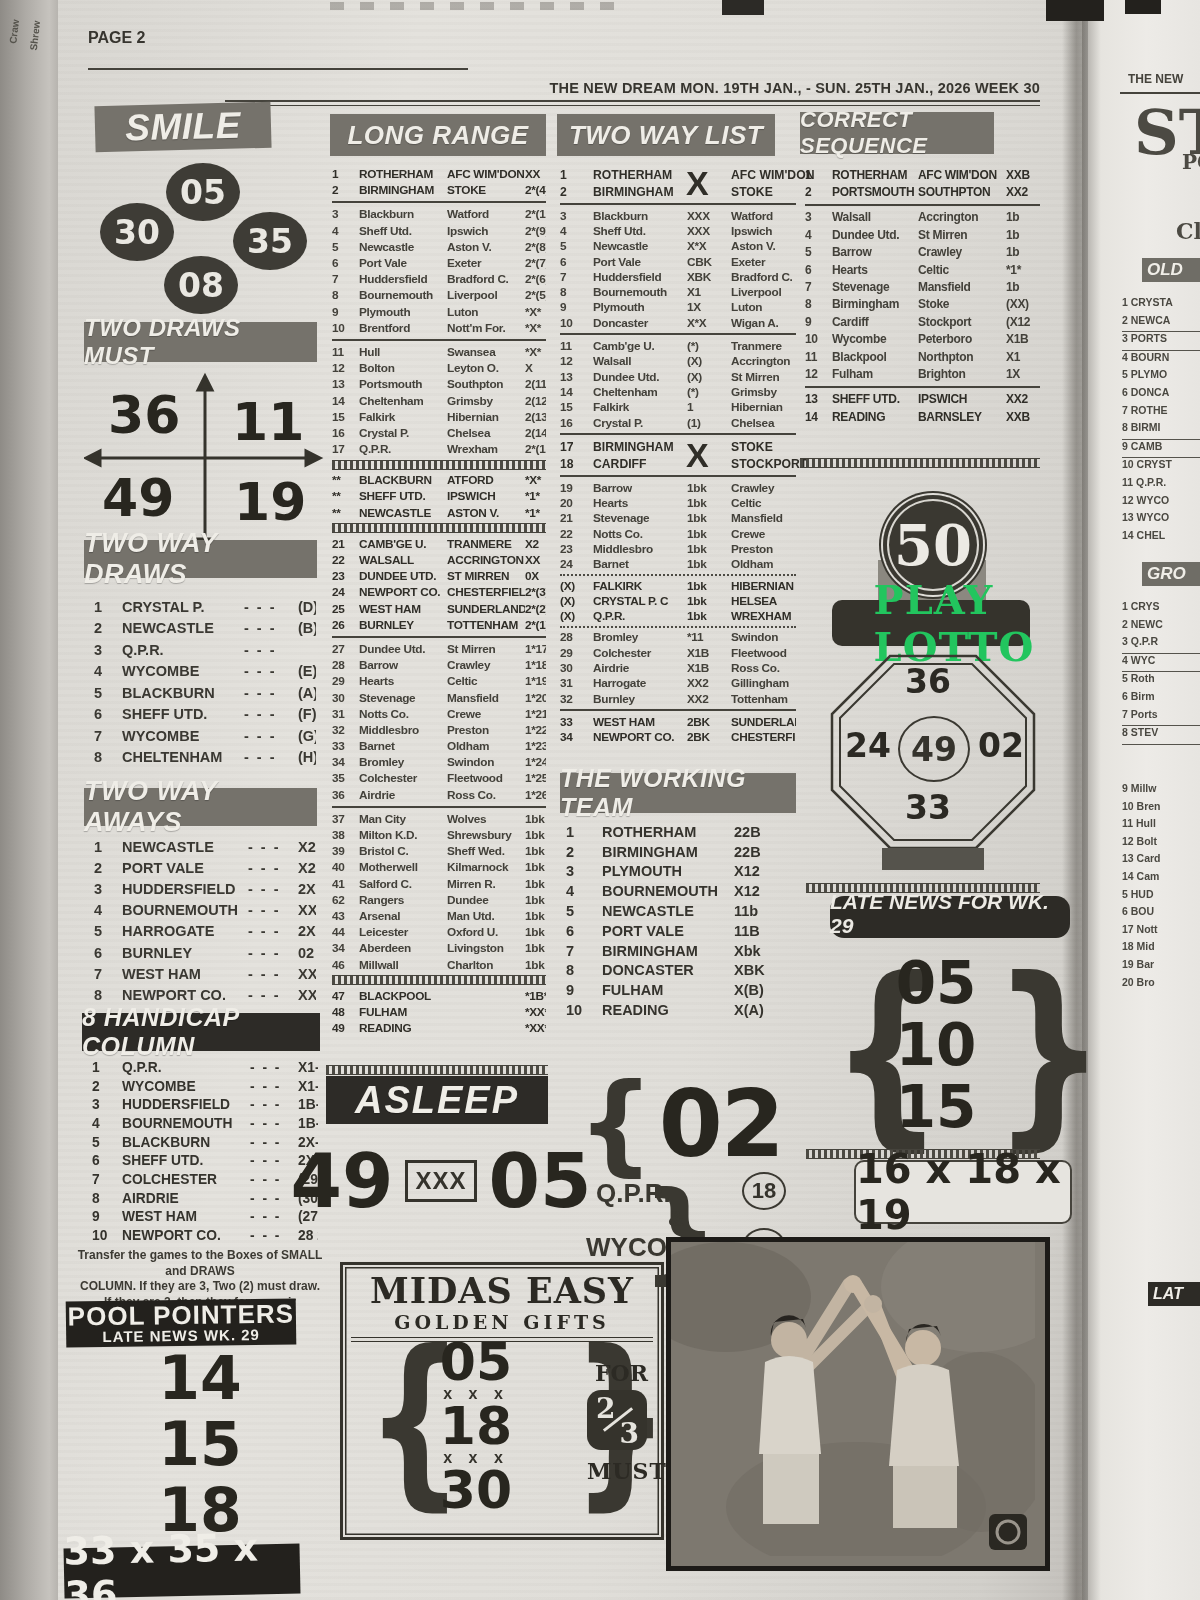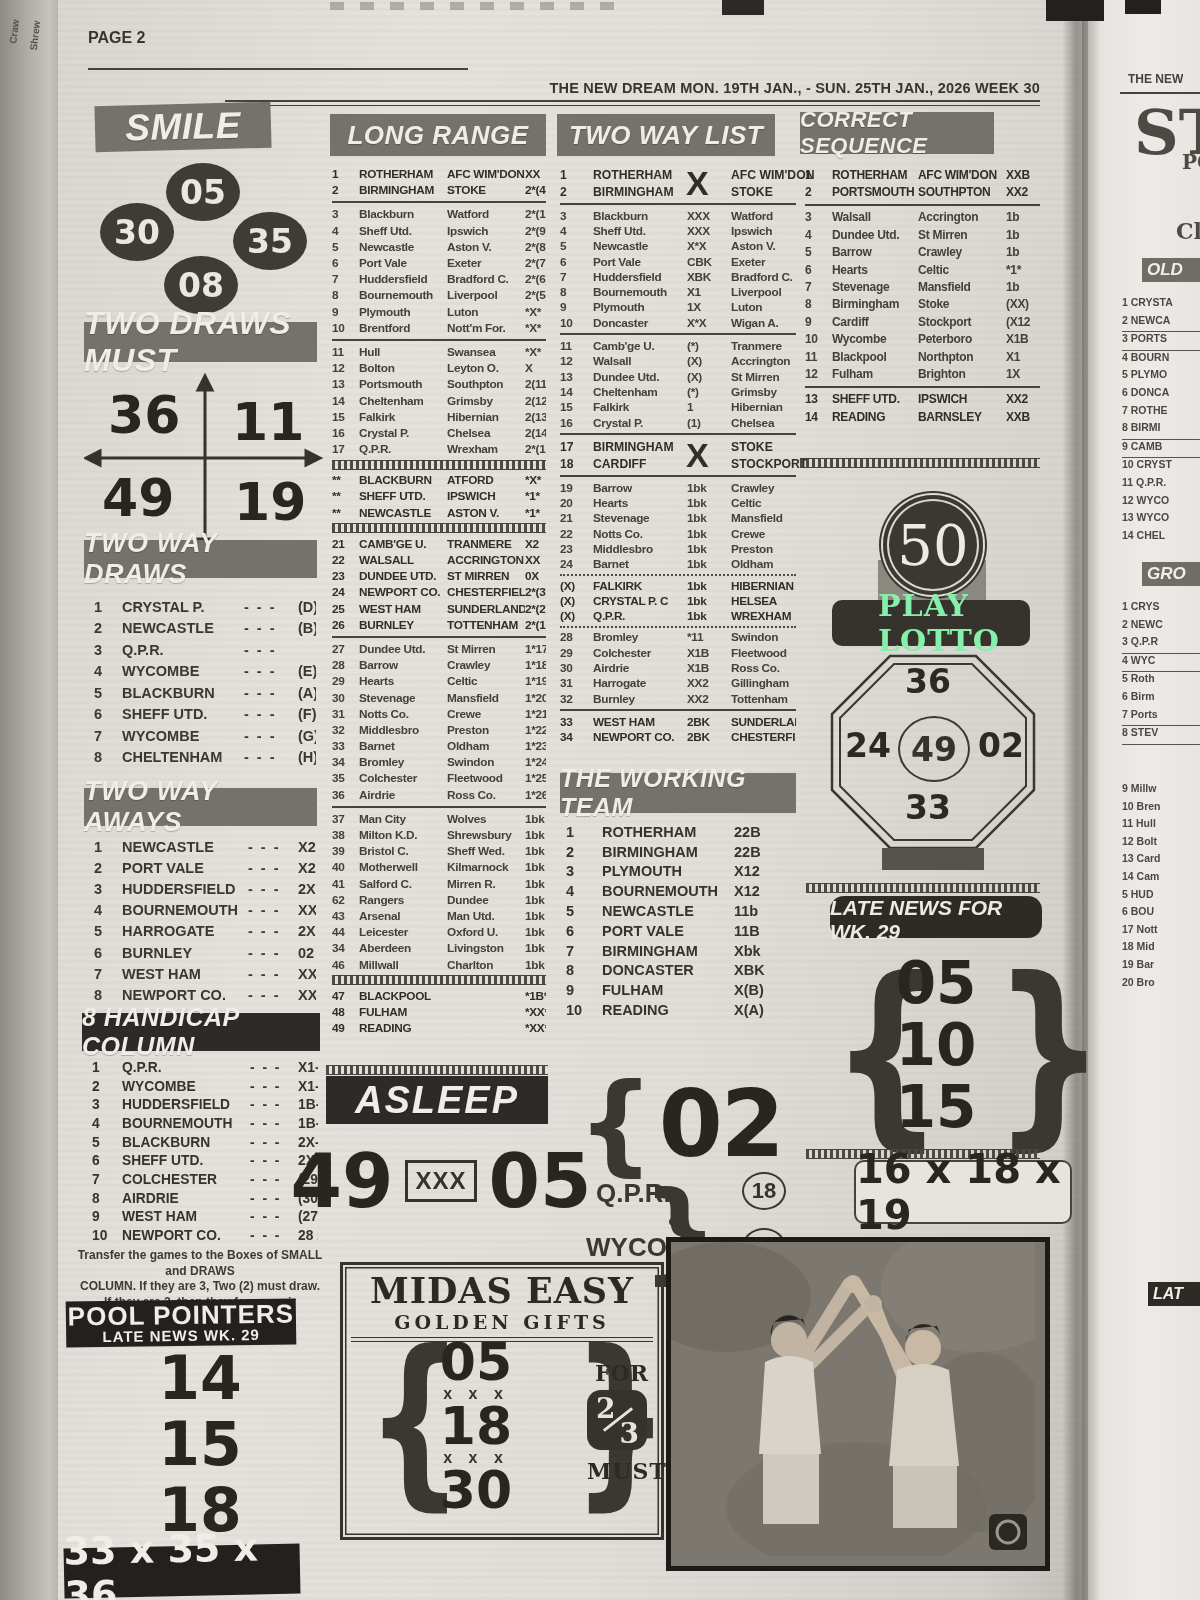--- a/index.html
+++ b/index.html
@@ -82,21 +82,21 @@
   <div class="a ink" style="left:440px;top:80px;width:600px;text-align:right;font-size:14.5px;font-weight:bold;letter-spacing:.2px;">THE NEW DREAM  MON. 19TH JAN., - SUN. 25TH JAN., 2026 WEEK 30</div>
   <div class="a" style="left:225px;top:100px;width:815px;border-top:2px solid #45433c;"></div>
   <div class="a" style="left:225px;top:105px;width:815px;border-top:1.5px solid #45433c;"></div>
 
   <div class="a bar" style="left:95px;top:104px;width:176px;height:46px;font-size:37px;transform:rotate(-1.5deg);">SMILE</div>
   <div class="a circle" style="left:166px;top:163px;">05</div>
   <div class="a circle" style="left:100px;top:203px;">30</div>
   <div class="a circle" style="left:233px;top:212px;">35</div>
   <div class="a circle" style="left:164px;top:256px;">08</div>
 
-  <div class="a bar" style="left:84px;top:322px;width:233px;height:40px;font-size:32px;">TWO DRAWS MUST</div>
+  <div class="a bar" style="left:84px;top:322px;width:233px;height:40px;font-size:24px;">TWO DRAWS MUST</div>
   <svg class="a" style="left:84px;top:372px;" width="240" height="180">
     <g stroke="#35332c" stroke-width="3" fill="#35332c">
       <line x1="121" y1="16" x2="121" y2="170"></line>
         <line x1="8" y1="86" x2="230" y2="86"></line>
       <polygon points="121,4 114,18 128,18"></polygon>
         <polygon points="121,180 114,167 128,167"></polygon>
       <polygon points="2,86 16,79 16,93"></polygon>
         <polygon points="236,86 222,79 222,93"></polygon>
     </g>
   </svg>
@@ -1021,38 +1021,38 @@
         <span>14</span>
         <span>READING</span>
         <span>BARNSLEY</span>
         <span>XXB</span>
       </div>
     </div>
   <div class="a sep-xxx" style="left:800px;top:455px;width:240px;"></div>
 
   <div class="a" style="left:878px;top:560px;width:108px;height:50px;background:#8b8880;"></div>
   <div class="a" style="left:883px;top:495px;width:100px;height:100px;border-radius:50%;background:#3a3831;box-shadow:0 0 0 2px #e0ded9,0 0 0 4px #3a3831, inset 0 0 0 4px #3a3831, inset 0 0 0 6px #d8d6d0;display:flex;align-items:center;justify-content:center;">
-    <span style="color:#eceae4;font-size:56px;font-weight:normal;font-family:'DejaVu Serif',serif;text-align:right;">50</span>
+    <span style="color:#eceae4;font-size:56px;font-weight:bold;font-family:'DejaVu Serif',serif;text-align:right;">50</span>
   </div>
   <div class="a" style="left:832px;top:600px;width:198px;height:46px;background:#35332c;border-radius:10px;display:flex;align-items:center;justify-content:center;">
-    <span class="serif" style="color:#86efac;font-size:30px;letter-spacing:1px;margin-left:46px;">PLAY LOTTO</span>
+    <span class="serif" style="color:#22c55e;font-size:40px;letter-spacing:1px;margin-left:46px;">PLAY LOTTO</span>
   </div>
   <svg class="a" style="left:828px;top:652px;" width="210" height="200">
     <polygon points="62,4 148,4 206,62 206,138 148,196 62,196 4,138 4,62" fill="none" stroke="#3a3831" stroke-width="2.5"></polygon>
     <polygon points="66,12 144,12 198,66 198,134 144,188 66,188 12,134 12,66" fill="none" stroke="#3a3831" stroke-width="2"></polygon>
   </svg>
   <div class="oct-num" style="left:905px;top:662px;">36</div>
   <div class="oct-num" style="left:845px;top:726px;">24</div>
   <div class="a ring" style="left:898px;top:716px;width:68px;height:62px;font-size:33px;font-family:'DejaVu Sans',sans-serif;">49</div>
   <div class="oct-num" style="left:978px;top:726px;">02</div>
   <div class="oct-num" style="left:905px;top:788px;">33</div>
   <div class="a" style="left:882px;top:848px;width:102px;height:22px;background:#55534c;"></div>
 
   <div class="a sep-xxx" style="left:806px;top:880px;width:234px;"></div>
-  <div class="a" style="left:830px;top:896px;width:212px;height:42px;background:#2d2b26;border-radius:14px;display:flex;align-items:flex-start;justify-content:center;">
+  <div class="a" style="left:830px;top:896px;width:240px;height:42px;background:#2d2b26;border-radius:14px;display:flex;align-items:flex-end;justify-content:center;">
     <span style="color:#eceae4;font-size:21px;font-weight:bold;font-style:italic;">LATE NEWS FOR WK. 29</span>
   </div>
   <span class="a brace" style="left:816px;top:952px;font-size:200px;transform:scaleX(.8);">{</span>
   <span class="a brace" style="left:978px;top:952px;font-size:200px;transform:scaleX(.8);">}</span>
   <div class="a" style="left:878px;top:952px;width:116px;text-align:center;">
     <div class="bignum" style="font-size:58px;line-height:62px;">05</div>
     <div class="bignum" style="font-size:58px;line-height:62px;">10</div>
     <div class="bignum" style="font-size:58px;line-height:62px;">15</div>
   </div>
   <div class="a sep-xxx" style="left:806px;top:1146px;width:234px;"></div>

